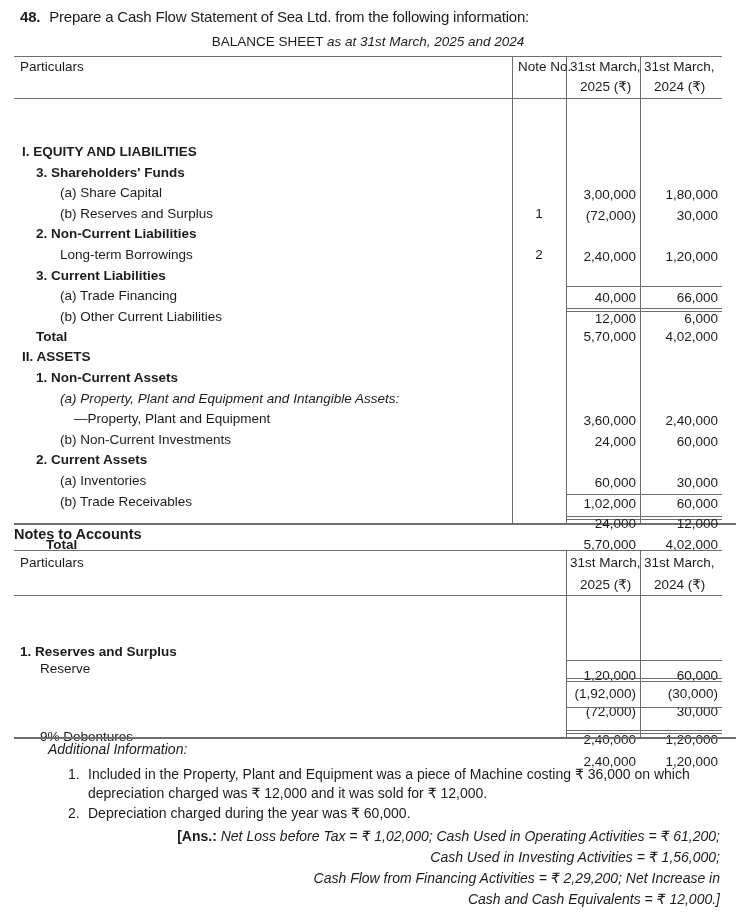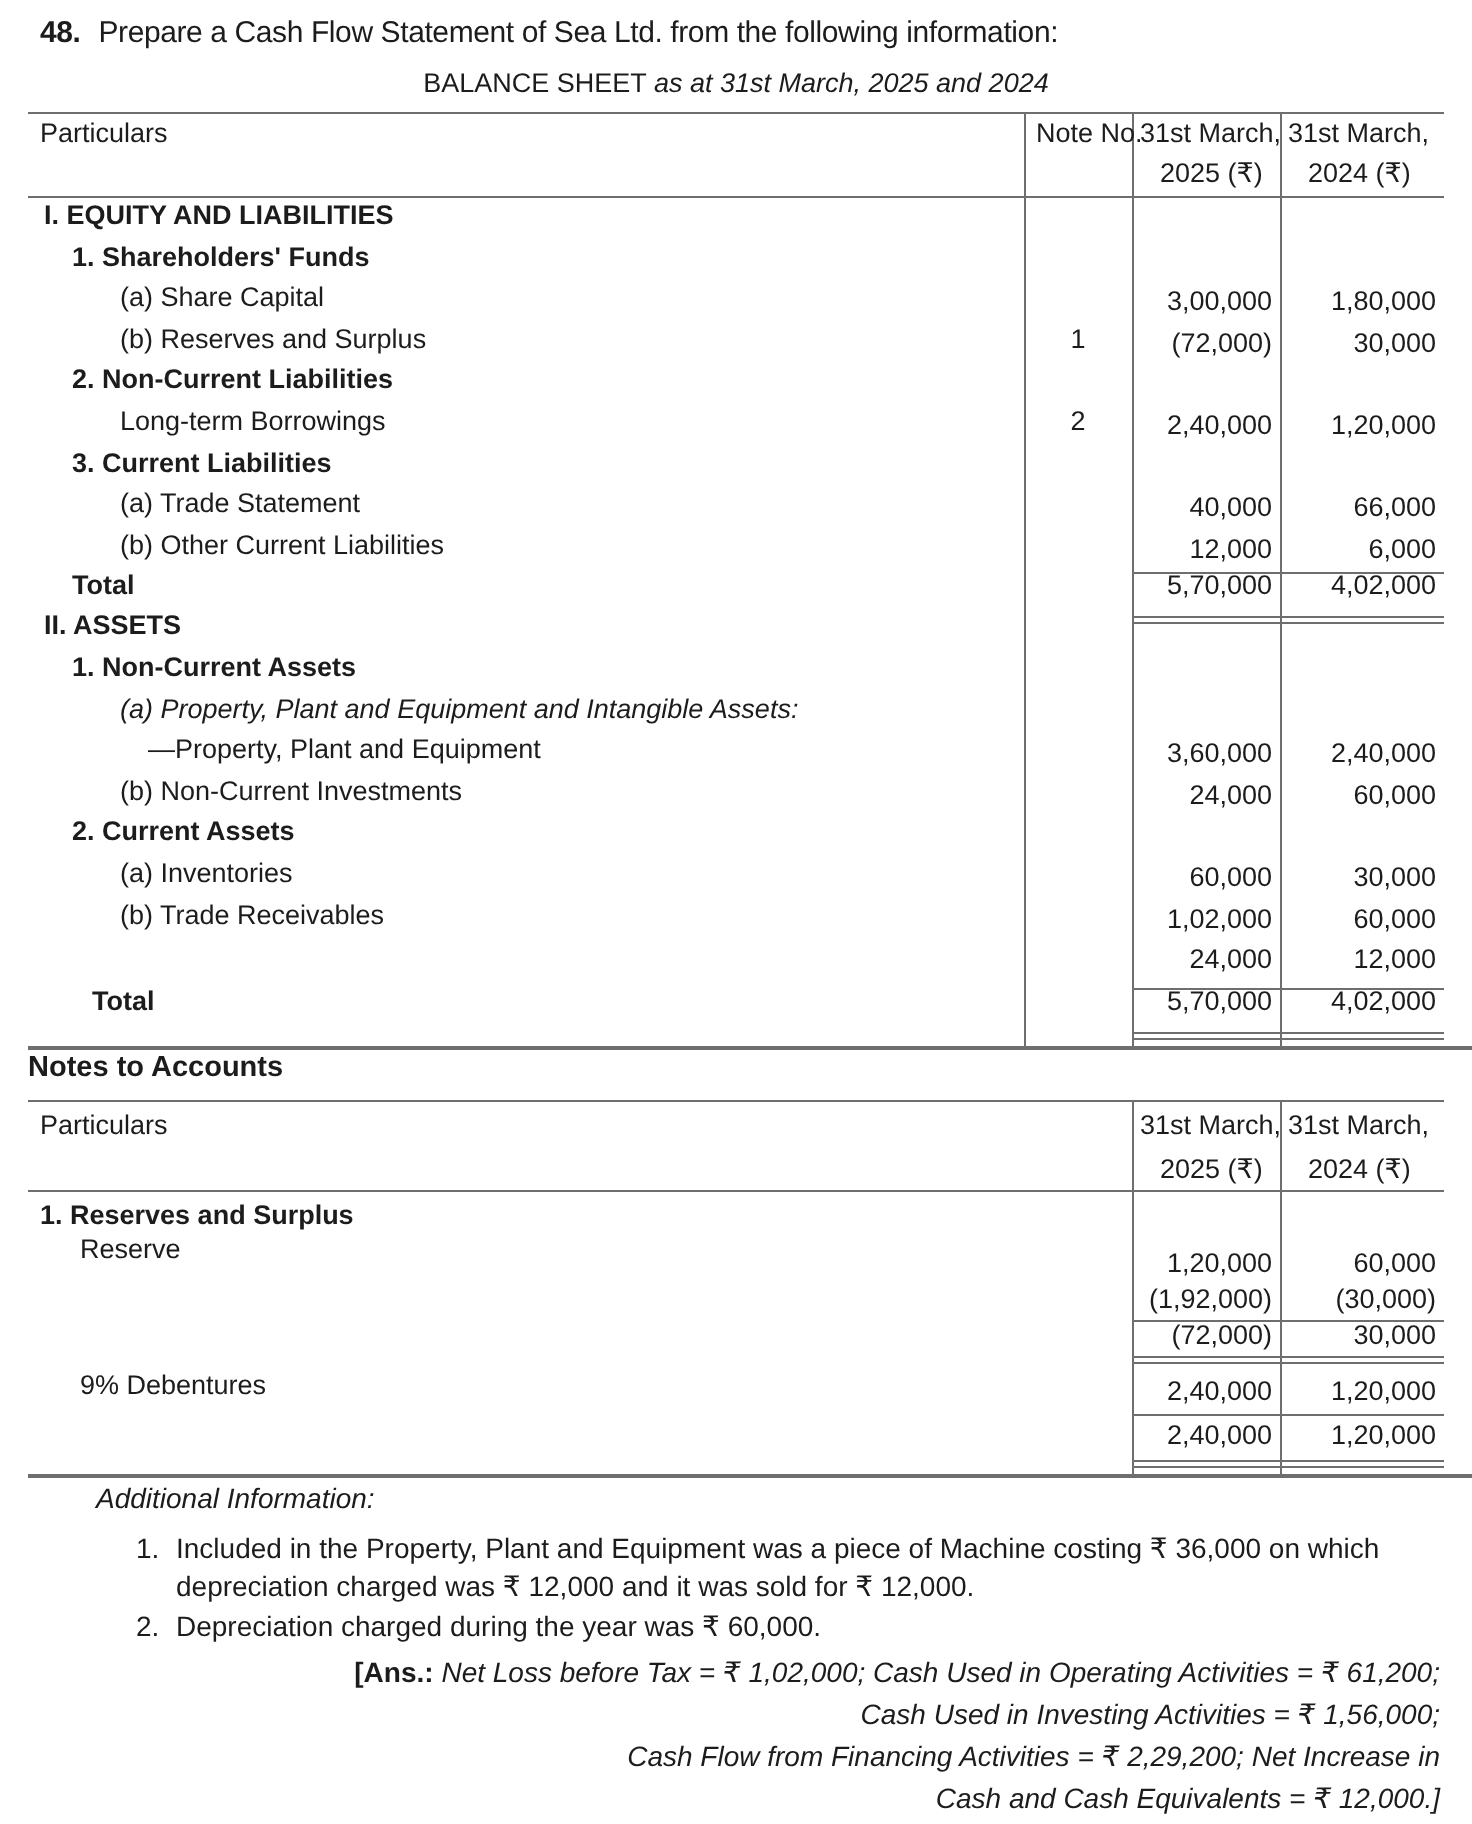--- a/index.html
+++ b/index.html
@@ -11,21 +11,21 @@
   .page { position: absolute; left: 0; top: 0; width: 736px; }
   .qline { position: absolute; left: 20px; top: 8px; font-size: 15px; letter-spacing: -0.2px; }
   .qline .qno { font-weight: bold; margin-right: 5px; }
   .subtitle { position: absolute; left: 0; width: 736px; top: 34px; text-align: center; font-size: 13.5px; }
   .subtitle i { font-style: italic; }
 
   
   .tbl { position: absolute; left: 14px; width: 722px; }
   .hline { position: absolute; left: 0; height: 1px; background: #6e6e6e; }
   .vline { position: absolute; width: 1px; background: #6e6e6e; }
-  .row { position: absolute; left: 0; width: 722px; height: 20px; }
+  .row { position: absolute; left: 0; width: 722px; height: 20px; margin-top: 44px; }
   .cell { position: absolute; top: 0; white-space: nowrap; line-height: 20px; }
   .num { text-align: right; }
   .b { font-weight: bold; }
   .it { font-style: italic; }
   .hdr-txt { position: absolute; font-size: 13.5px; line-height: 21px; }
 
   .notes-title { position: absolute; left: 14px; top: 526px; font-weight: bold; font-size: 14.5px; }
 
   .addl { position: absolute; left: 48px; top: 741px; font-style: italic; font-size: 14px; }
   .addl-item { position: absolute; left: 68px; font-size: 14px; line-height: 19px; width: 660px; }
@@ -75,21 +75,21 @@
     <div class="hdr-txt" style="left:640px; top:20px;">2024 (₹)</div>
 
     <div id="bs-rows">
         <div class="row" style="top: 42px;">
           <div class="cell b" style="left: 8px;">I.  EQUITY AND LIABILITIES</div>
           <div class="cell" style="left: 498px; width: 54px; text-align: center;"></div>
           <div class="cell num" style="left: 552px; width: 70px;"></div>
           <div class="cell num" style="left: 626px; width: 78px;"></div>
         </div>
         <div class="row" style="top: 62.6px;">
-          <div class="cell b" style="left: 22px;">1.  Shareholders' Funds</div>
+          <div class="cell b" style="left: 22px;">3.  Shareholders' Funds</div>
           <div class="cell" style="left: 498px; width: 54px; text-align: center;"></div>
           <div class="cell num" style="left: 552px; width: 70px;"></div>
           <div class="cell num" style="left: 626px; width: 78px;"></div>
         </div>
         <div class="row" style="top: 83.2px;">
           <div class="cell" style="left: 46px;">(a)  Share Capital</div>
           <div class="cell" style="left: 498px; width: 54px; text-align: center;"></div>
           <div class="cell num" style="left: 552px; width: 70px; top: 2px;">3,00,000</div>
           <div class="cell num" style="left: 626px; width: 78px; top: 2px;">1,80,000</div>
         </div>
@@ -111,21 +111,21 @@
           <div class="cell num" style="left: 552px; width: 70px; top: 2px;">2,40,000</div>
           <div class="cell num" style="left: 626px; width: 78px; top: 2px;">1,20,000</div>
         </div>
         <div class="row" style="top: 165.6px;">
           <div class="cell b" style="left: 22px;">3.  Current Liabilities</div>
           <div class="cell" style="left: 498px; width: 54px; text-align: center;"></div>
           <div class="cell num" style="left: 552px; width: 70px;"></div>
           <div class="cell num" style="left: 626px; width: 78px;"></div>
         </div>
         <div class="row" style="top: 186.2px;">
-          <div class="cell" style="left: 46px;">(a)  Trade Statement</div>
+          <div class="cell" style="left: 46px;">(a)  Trade Financing</div>
           <div class="cell" style="left: 498px; width: 54px; text-align: center;"></div>
           <div class="cell num" style="left: 552px; width: 70px; top: 2px;">40,000</div>
           <div class="cell num" style="left: 626px; width: 78px; top: 2px;">66,000</div>
         </div>
         <div class="row" style="top: 206.8px;">
           <div class="cell" style="left: 46px;">(b)  Other Current Liabilities</div>
           <div class="cell" style="left: 498px; width: 54px; text-align: center;"></div>
           <div class="cell num" style="left: 552px; width: 70px; top: 2px;">12,000</div>
           <div class="cell num" style="left: 626px; width: 78px; top: 2px;">6,000</div>
         </div>

